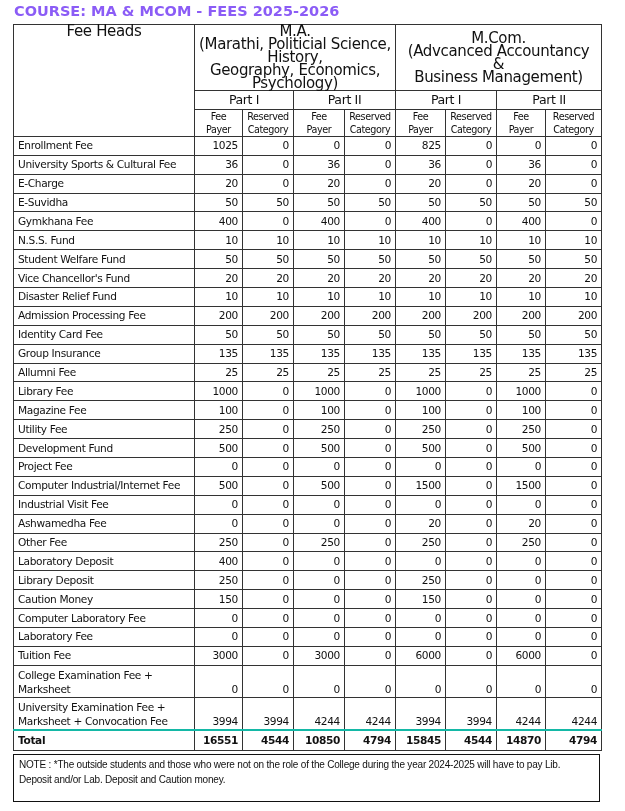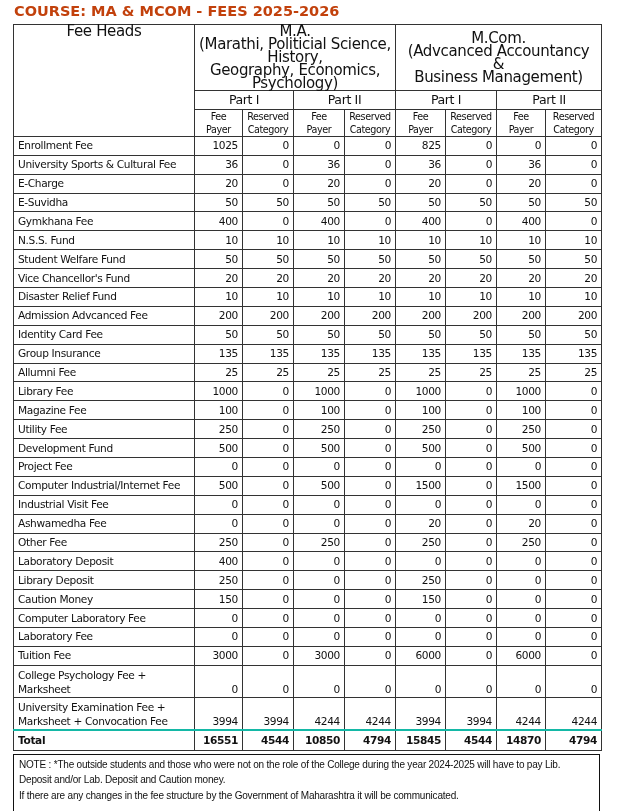--- a/index.html
+++ b/index.html
@@ -1,17 +1,17 @@
 <!DOCTYPE html>
 <html><head>
 <meta charset="utf-8">
 <style>
   html, body { margin: 0; padding: 0; background: #ffffff; }
   body { width: 625px; height: 811px; position: relative; overflow: hidden; font-family: "DejaVu Sans", sans-serif; color: #111; }
-  .title { position: absolute; left: 14px; top: 3px; font-family: "DejaVu Sans", sans-serif; font-weight: bold; font-size: 14.5px; letter-spacing: 0; color: #c2410c; }
+  .title { position: absolute; left: 14px; top: 3px; font-family: "DejaVu Sans", sans-serif; font-weight: bold; font-size: 14.5px; letter-spacing: 0; color: #8b5cf6; }
   table.fees { position: absolute; left: 13px; top: 24px; width: 588px; border-collapse: collapse; table-layout: fixed; font-family: "DejaVu Sans", sans-serif; font-size: 10.6px; letter-spacing: -0.35px; }
   table.fees td, table.fees th { border: 1px solid #333; padding: 0 4px; height: 17.9px; line-height: 13px; font-weight: normal; }
   table.fees { border: 1.5px solid #111; }
   td.head { text-align: left; white-space: nowrap; }
   td.num { text-align: right; padding-right: 7px; }
   td.num:nth-child(odd) { }
   th.fh { vertical-align: top; padding-top: 10px; font-size: 15px; }
   th.grp { font-size: 15px; line-height: 13.5px; padding: 1px 2px; height: auto; text-align: center; }
   th.part { font-size: 12.5px; font-weight: bold; height: 20px; text-align: center; }
   th.sub { font-size: 9.6px; line-height: 11px; height: 26px; padding: 0 1px; text-align: center; letter-spacing: -0.4px; }
@@ -188,21 +188,21 @@
         <td class="num">10</td>
         <td class="num">10</td>
         <td class="num">10</td>
         <td class="num">10</td>
         <td class="num">10</td>
         <td class="num">10</td>
         <td class="num">10</td>
         <td class="num">10</td>
       </tr>
       <tr>
-        <td class="head">Admission Advcanced Fee</td>
+        <td class="head">Admission Processing Fee</td>
         <td class="num">200</td>
         <td class="num">200</td>
         <td class="num">200</td>
         <td class="num">200</td>
         <td class="num">200</td>
         <td class="num">200</td>
         <td class="num">200</td>
         <td class="num">200</td>
       </tr>
       <tr>
@@ -397,21 +397,21 @@
         <td class="num">3000</td>
         <td class="num">0</td>
         <td class="num">3000</td>
         <td class="num">0</td>
         <td class="num">6000</td>
         <td class="num">0</td>
         <td class="num">6000</td>
         <td class="num">0</td>
       </tr>
       <tr class="tall">
-        <td class="head">College Psychology Fee + Marksheet</td>
+        <td class="head">College Examination Fee + Marksheet</td>
         <td class="num">0</td>
         <td class="num">0</td>
         <td class="num">0</td>
         <td class="num">0</td>
         <td class="num">0</td>
         <td class="num">0</td>
         <td class="num">0</td>
         <td class="num">0</td>
       </tr>
       <tr class="tall">
@@ -434,14 +434,13 @@
         <td class="num">15845</td>
         <td class="num">4544</td>
         <td class="num">14870</td>
         <td class="num">4794</td>
       </tr>
     </tbody>
 </table>
 
 <div class="note">
   <p>NOTE : *The outside students and those who were not on the role of the College during the year 2024-2025 will have to pay Lib. Deposit and/or Lab. Deposit and Caution money.</p>
-  <p>If there are any changes in the fee structure by the Government of Maharashtra it will be communicated.</p>
 </div>
 
 </body></html>

